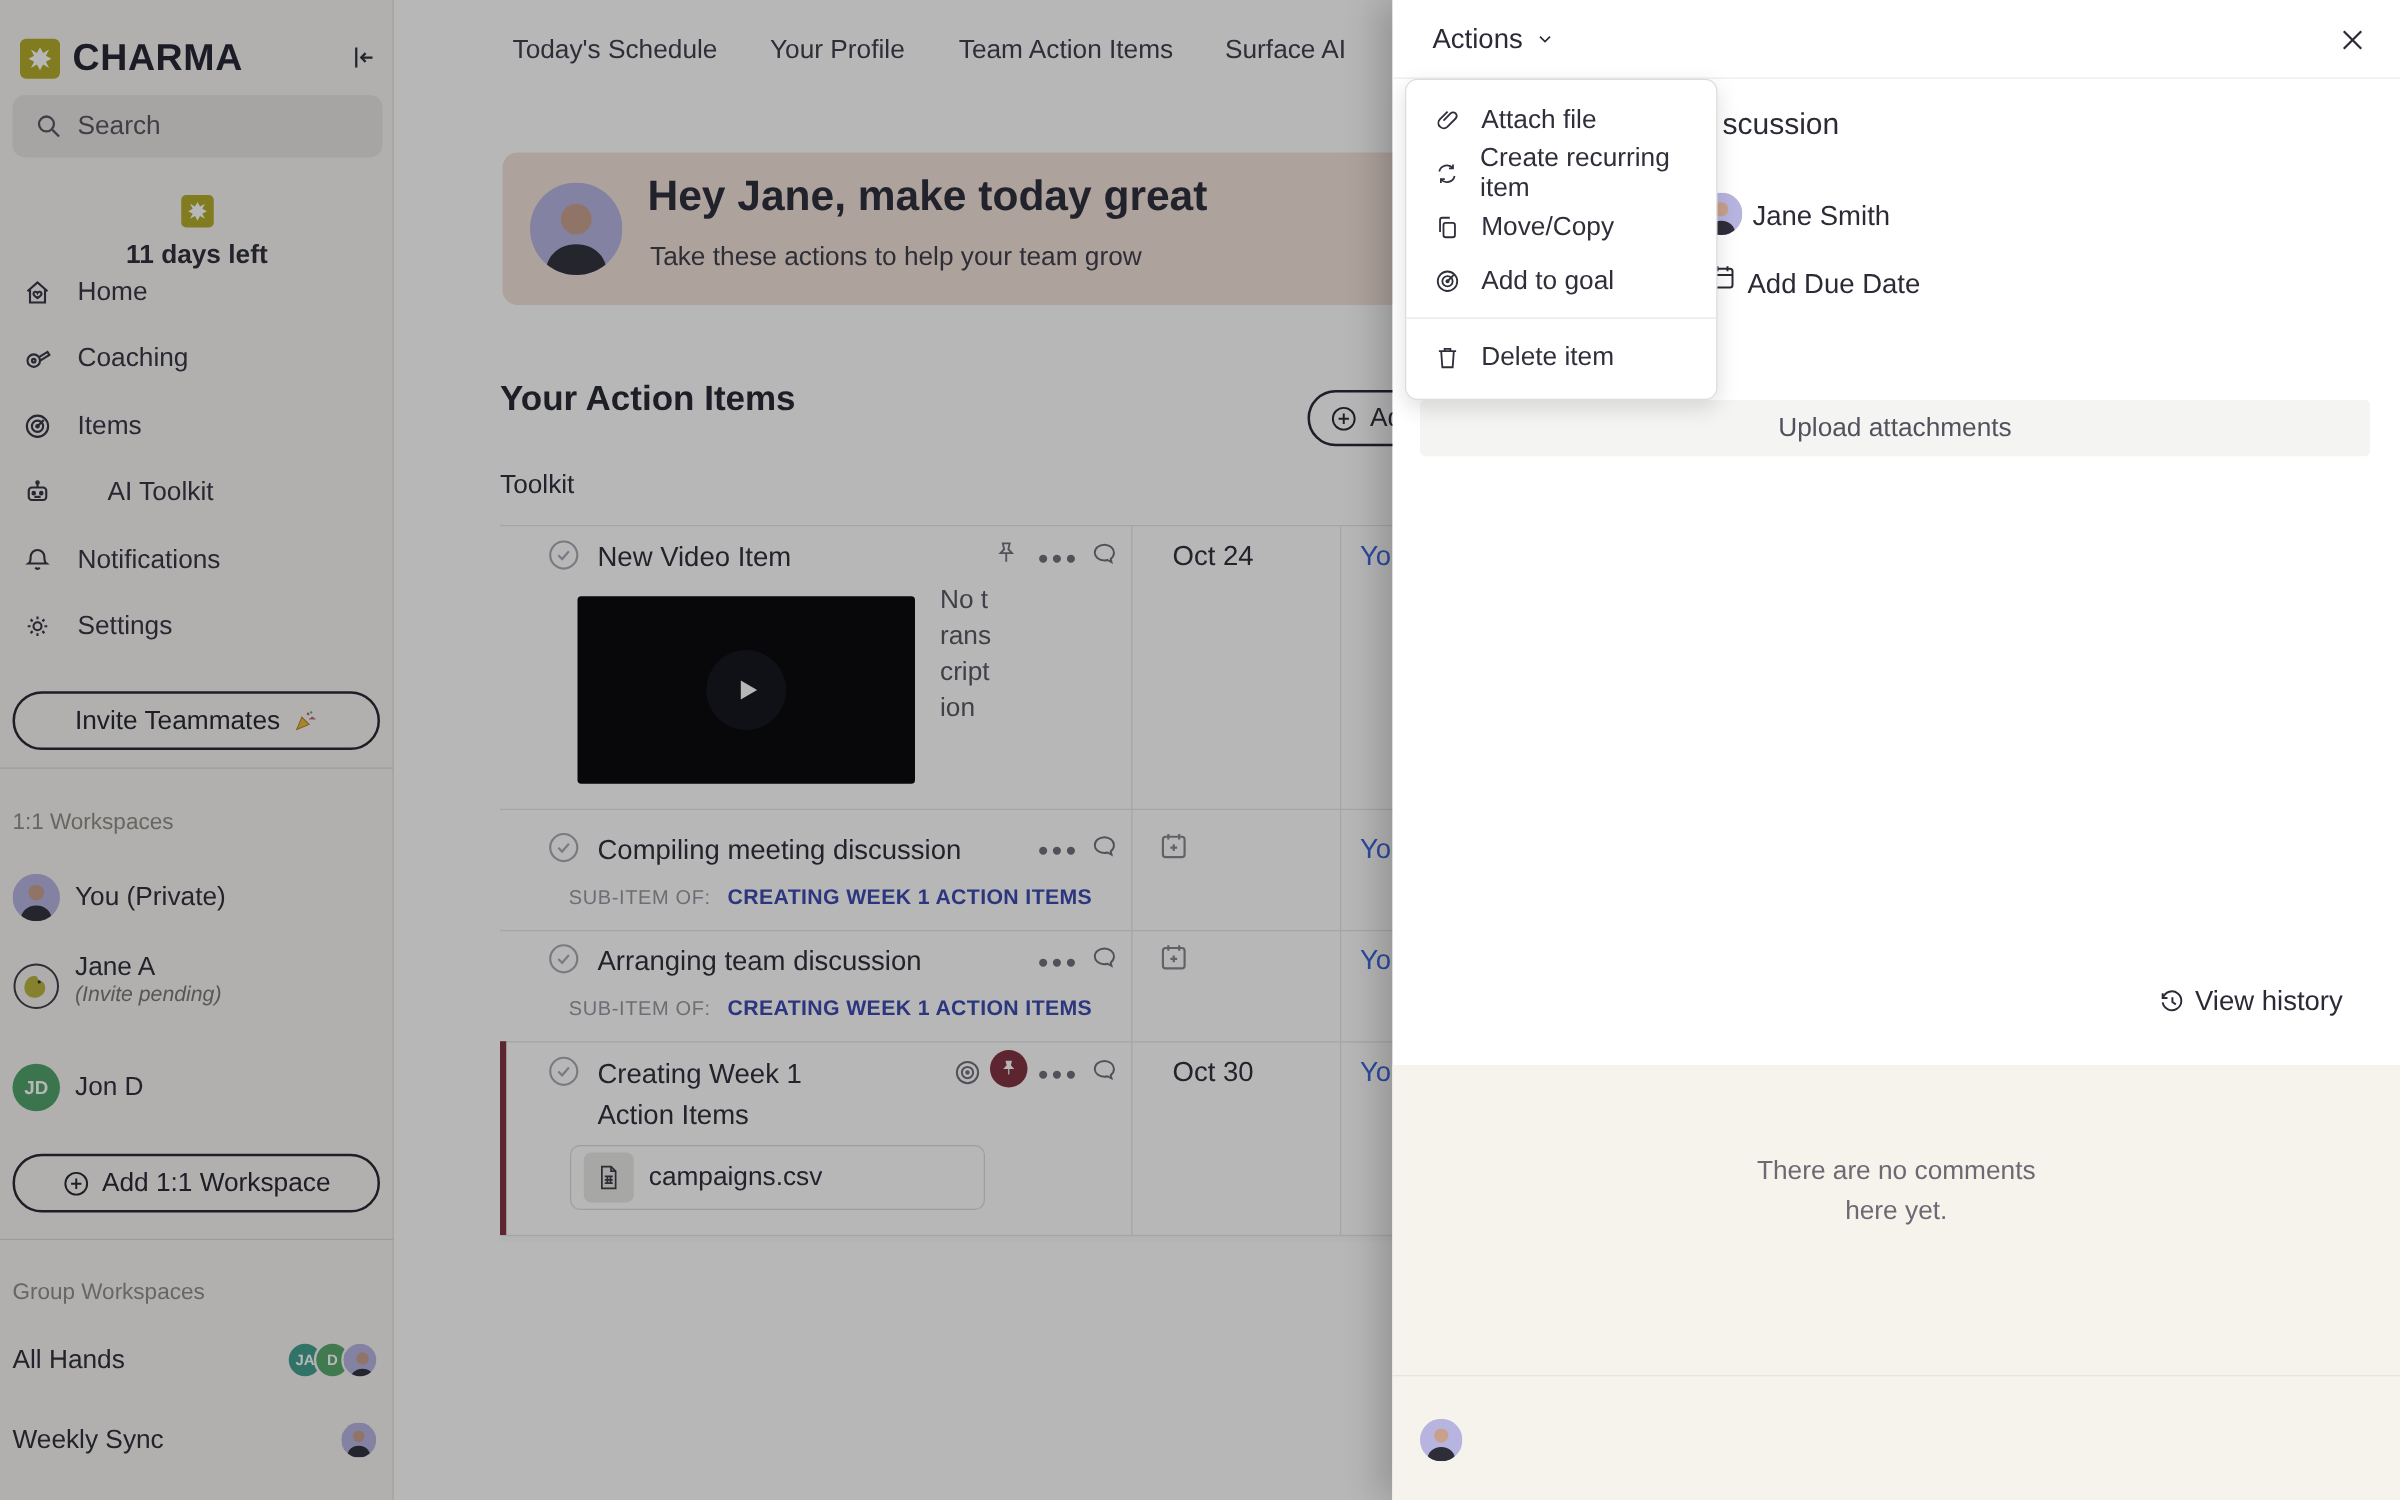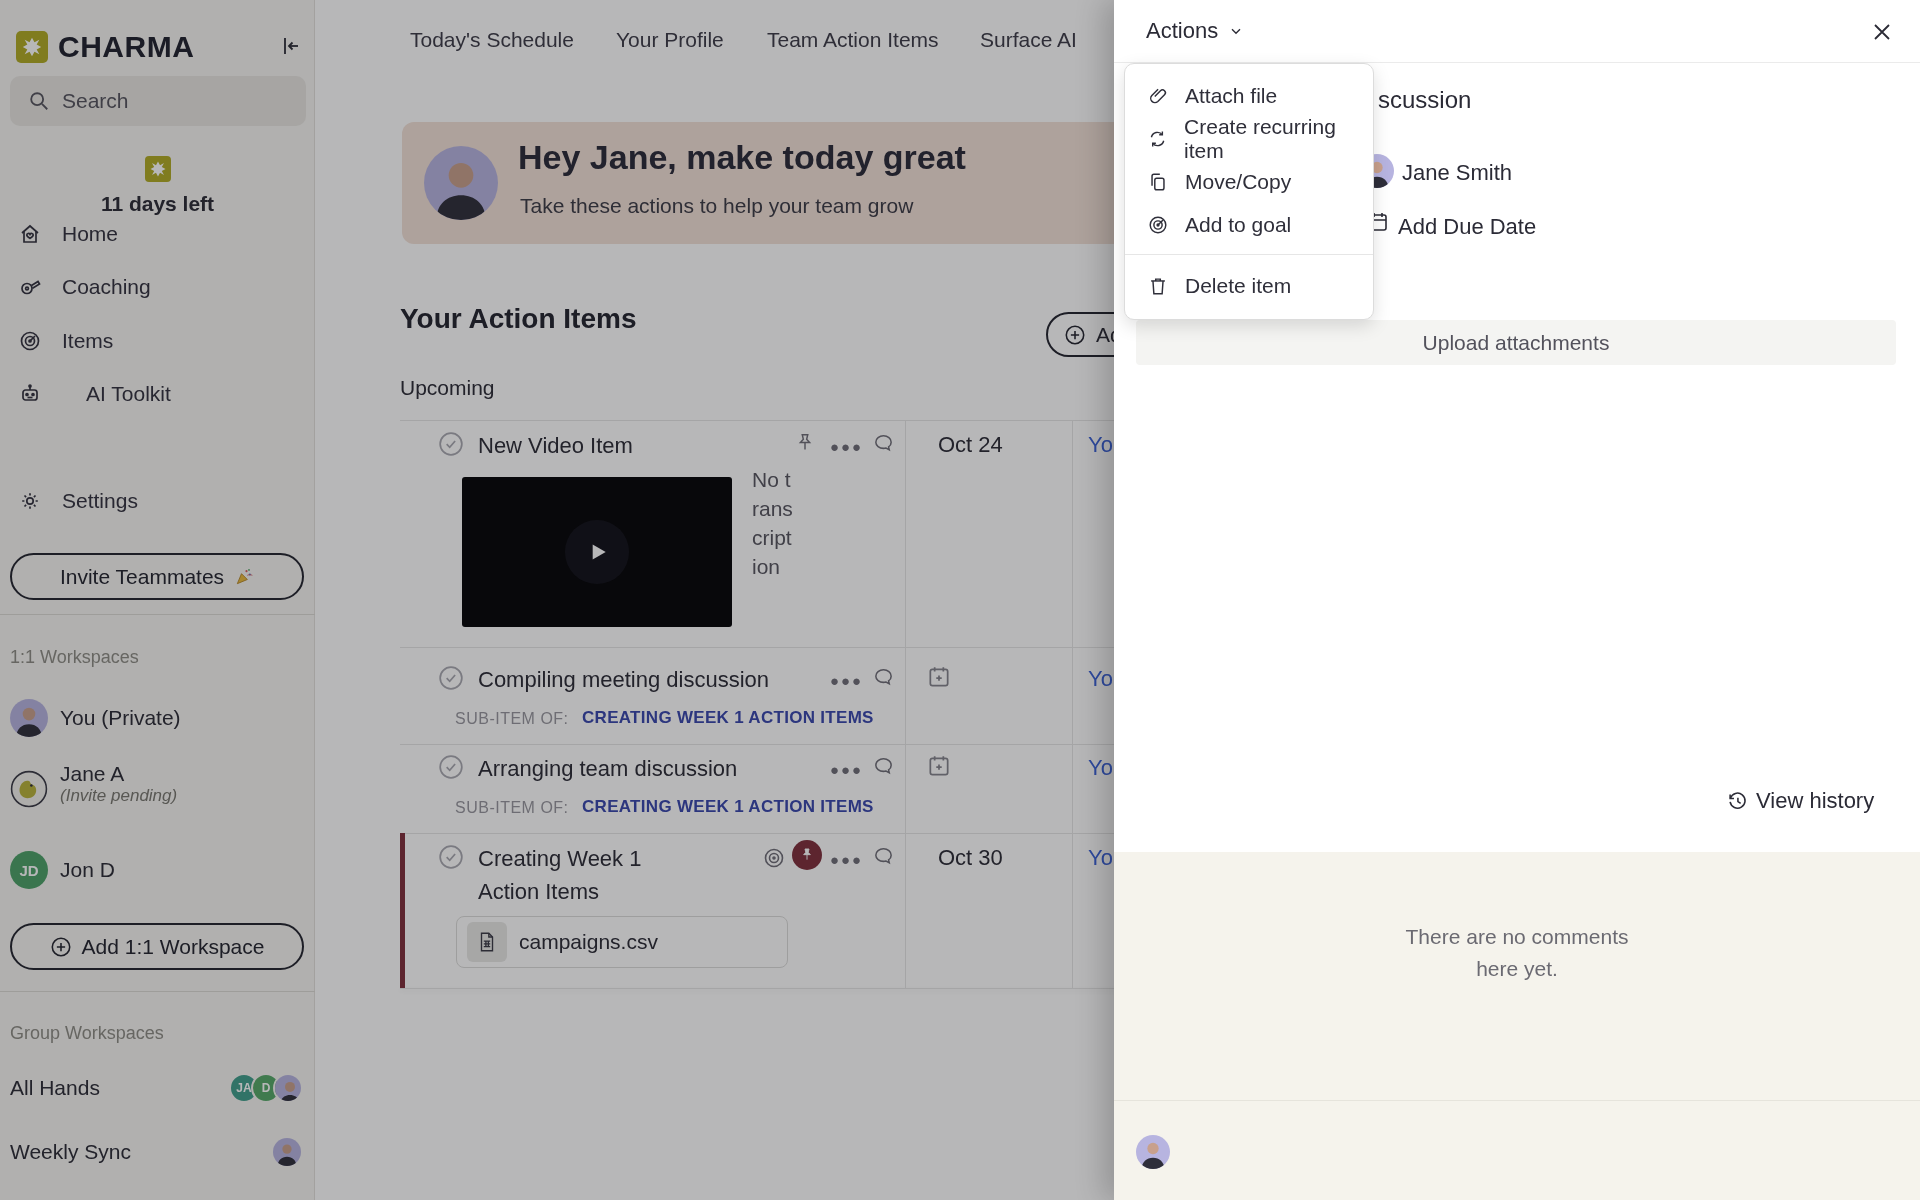--- a/index.html
+++ b/index.html
@@ -143,20 +143,27 @@
       <svg width="24" height="24" viewBox="0 0 24 24" fill="none" stroke="#33323f" stroke-width="1.7">
           <rect x="5" y="8" width="14" height="10" rx="2.5"></rect>
           <path d="M12 8V5"></path>
           <circle cx="12" cy="4" r="1"></circle>
           <circle cx="9" cy="12.5" r="1" fill="#33323f"></circle>
           <circle cx="15" cy="12.5" r="1" fill="#33323f"></circle>
           <path d="M9.5 15.5h5"></path>
         </svg>
       <span>AI Toolkit</span>
     </div>
+    <div class="abs nav-item" style="top:428px;">
+      <svg width="24" height="24" viewBox="0 0 24 24" fill="none" stroke="#33323f" stroke-width="1.7">
+          <path d="M12 4a5.5 5.5 0 0 0-5.5 5.5c0 4.2-1.6 5.3-1.6 5.3h14.2s-1.6-1.1-1.6-5.3A5.5 5.5 0 0 0 12 4z"></path>
+          <path d="M10.3 18a1.9 1.9 0 0 0 3.4 0"></path>
+        </svg>
+      <span>Notifications</span>
+    </div>
     <div class="abs nav-item" style="top:481px;">
       <svg width="24" height="24" viewBox="0 0 24 24" fill="none" stroke="#33323f" stroke-width="1.7">
           <circle cx="12" cy="12" r="3.2"></circle>
           <path d="M12 4.2v2.2M12 17.6v2.2M4.2 12h2.2M17.6 12h2.2M6.5 6.5l1.6 1.6M15.9 15.9l1.6 1.6M17.5 6.5l-1.6 1.6M8.1 15.9l-1.6 1.6"></path>
         </svg>
       <span>Settings</span>
     </div>
 
     <div class="abs pill-btn" style="top:553px;">
       <span>Invite Teammates</span>
@@ -267,21 +274,21 @@
     <div class="abs h2" style="left:400px; top:303px;">Your Action Items</div>
 
     <div class="abs" style="left:1046px; top:312px; width:170px; height:45px; border:2px solid #23242f; border-radius:23px; display:flex; align-items:center; gap:10px; padding-left:16px; cursor:pointer;">
       <svg width="22" height="22" viewBox="0 0 24 24" fill="none" stroke="#23242f" stroke-width="1.7">
           <circle cx="12" cy="12" r="9.5"></circle>
           <path d="M12 7.5v9M7.5 12h9"></path>
         </svg>
       <span style="font-size:21px;">Ad</span>
     </div>
 
-    <div class="abs upc" style="left:400px; top:376px;">Upcoming</div>
+    <div class="abs upc" style="left:400px; top:376px;">Toolkit</div>
 
     <div class="abs hline" style="left:400px; top:420px; width:1480px;"></div>
     <div class="abs hline" style="left:400px; top:647px; width:1480px;"></div>
     <div class="abs hline" style="left:400px; top:744px; width:1480px;"></div>
     <div class="abs hline" style="left:400px; top:833px; width:1480px;"></div>
     <div class="abs hline" style="left:400px; top:988px; width:1480px; box-shadow:0 2px 4px rgba(0,0,0,.10);"></div>
     <div class="abs vline" style="left:905px; top:420px; height:568px;"></div>
     <div class="abs vline" style="left:1072px; top:420px; height:568px;"></div>
     <div class="abs maroonbar"></div>
 

